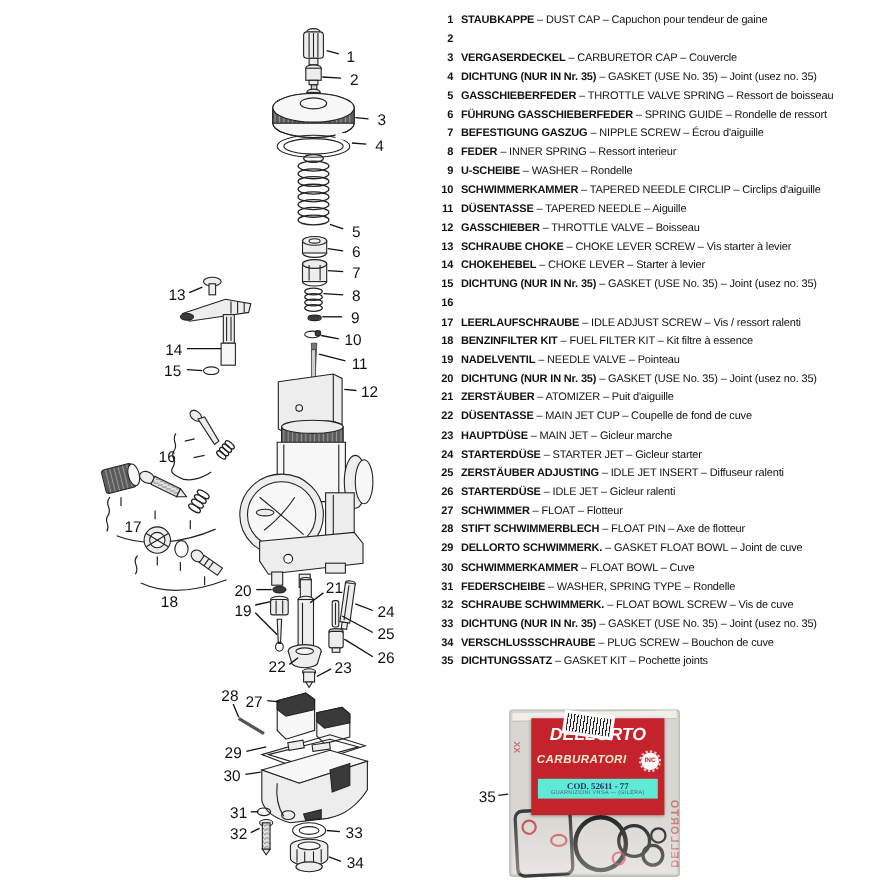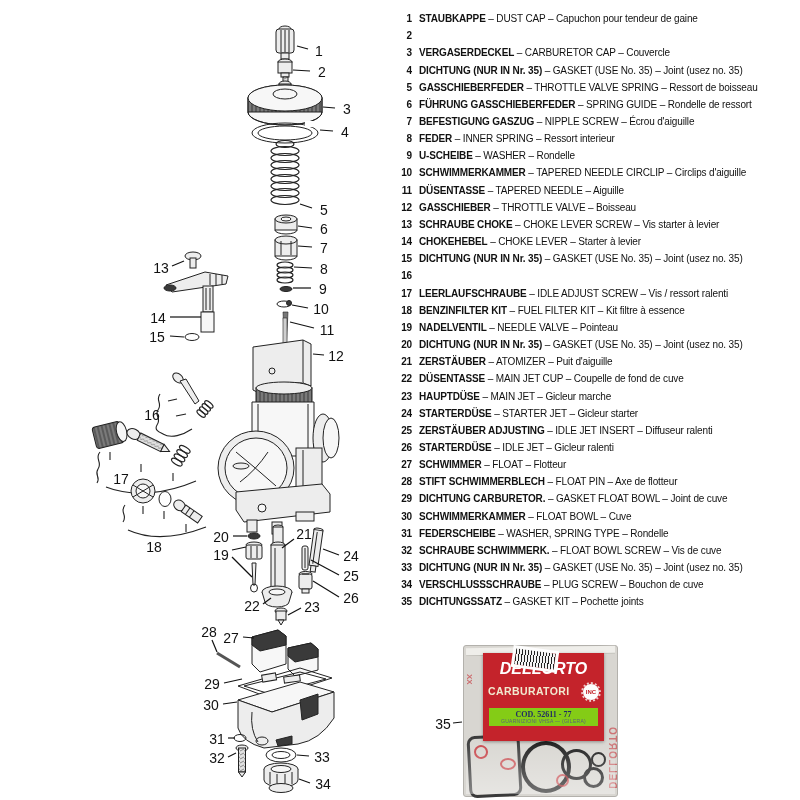--- a/index.html
+++ b/index.html
@@ -29,25 +29,25 @@
   .sheen{position:absolute;left:2px;bottom:2px;right:2px;height:58px;
          background:linear-gradient(180deg,rgba(255,255,255,0),rgba(255,255,255,.38));}
   .label{position:absolute;left:19px;top:7px;width:121px;height:88px;background:#c4232b;
          box-shadow:0 1px 3px rgba(0,0,0,.35);}
   .brand{position:absolute;top:7px;left:0;right:0;text-align:center;color:#fff;
          font-weight:bold;font-style:italic;font-size:16px;}
   .barcode{position:absolute;top:-5px;left:29px;width:40px;height:16px;border:3px solid #fdfdfd;
            background:repeating-linear-gradient(90deg,#222 0 1px,#f4f4f4 1px 3px);
            transform:rotate(8deg);}
   .subbrand{position:absolute;top:32px;left:5px;color:#f1e9cf;font-weight:bold;
-            font-size:10.5px;letter-spacing:.4px;}
+            font-size:10.5px;letter-spacing:.4px;font-style:italic;}
   .inc{position:absolute;top:31px;right:5px;width:16px;height:16px;background:#fdfdfd;
        border-radius:50%;color:#c4232b;font-size:6px;font-weight:bold;
        display:flex;align-items:center;justify-content:center;outline:2px dotted #efc9cb;}
-  .codeband{position:absolute;left:6px;right:6px;top:55px;height:18px;background:#84cc16;
+  .codeband{position:absolute;left:6px;right:6px;top:55px;height:18px;background:#5eead4;
             display:flex;flex-direction:column;align-items:center;justify-content:center;line-height:1.15;}
   .cod{font-family:"Liberation Serif",serif;font-weight:bold;font-size:8px;color:#222a66;}
   .subcode{font-size:5px;color:#5a6078;letter-spacing:.3px;}
   .gasket-sq{position:absolute;left:4px;top:89px;width:47px;height:56px;border:3px solid #3a3a3a;
              border-radius:8px;transform:rotate(-3deg);}
   .oring-big{position:absolute;left:57px;top:95px;width:42px;height:44px;border:4px solid #1c1c1c;border-radius:50%;}
   .oring-med{position:absolute;left:97px;top:103px;width:25px;height:25px;border:3.5px solid #1c1c1c;border-radius:50%;}
   .oring-sm1{position:absolute;left:119px;top:121px;width:15px;height:15px;border:3px solid #1c1c1c;border-radius:50%;}
   .oring-sm2{position:absolute;left:127px;top:106px;width:11px;height:11px;border:2.5px solid #1c1c1c;border-radius:50%;}
   .blob1{position:absolute;left:10px;top:99px;width:10px;height:10px;border:2.5px solid #c4232b;border-radius:50%;transform:rotate(20deg);opacity:.8;}
@@ -534,21 +534,21 @@
       <div class="row">
         <span class="num">27</span>
         <span class="txt"><b>SCHWIMMER</b> – FLOAT – Flotteur</span>
       </div>
       <div class="row">
         <span class="num">28</span>
         <span class="txt"><b>STIFT SCHWIMMERBLECH</b> – FLOAT PIN – Axe de flotteur</span>
       </div>
       <div class="row">
         <span class="num">29</span>
-        <span class="txt"><b>DICHTUNG CARBURETOR.</b> – GASKET FLOAT BOWL – Joint de cuve</span>
+        <span class="txt"><b>DELLORTO SCHWIMMERK.</b> – GASKET FLOAT BOWL – Joint de cuve</span>
       </div>
       <div class="row">
         <span class="num">30</span>
         <span class="txt"><b>SCHWIMMERKAMMER</b> – FLOAT BOWL – Cuve</span>
       </div>
       <div class="row">
         <span class="num">31</span>
         <span class="txt"><b>FEDERSCHEIBE</b> – WASHER, SPRING TYPE – Rondelle</span>
       </div>
       <div class="row">

